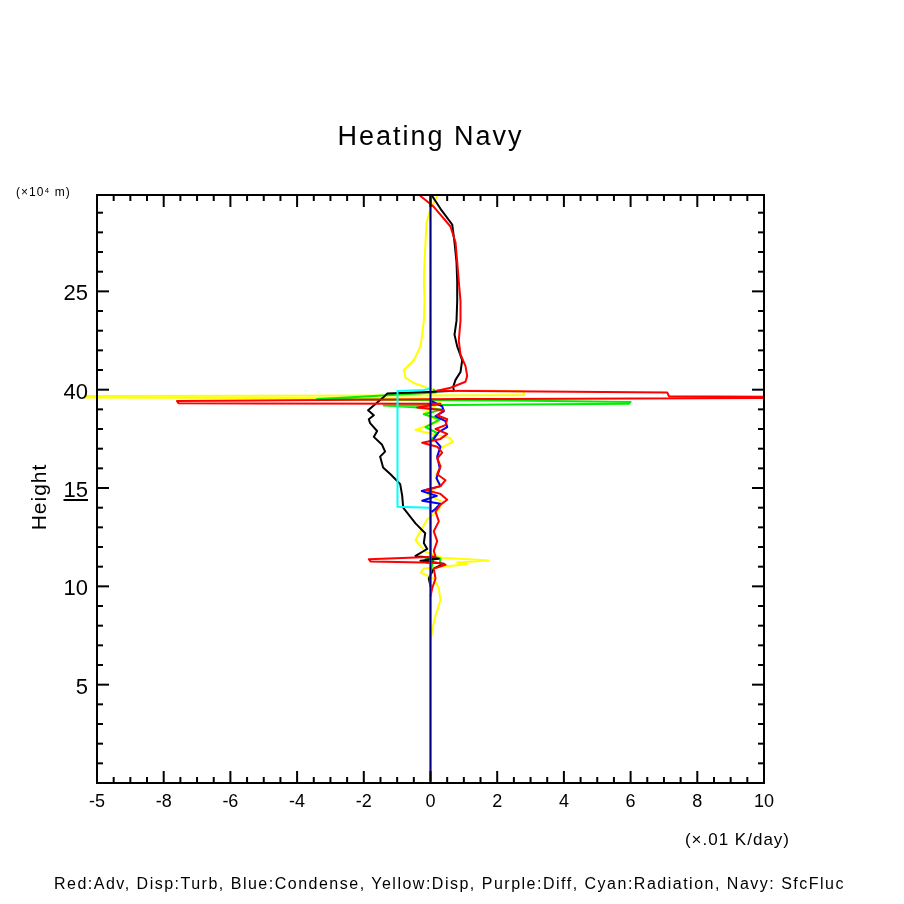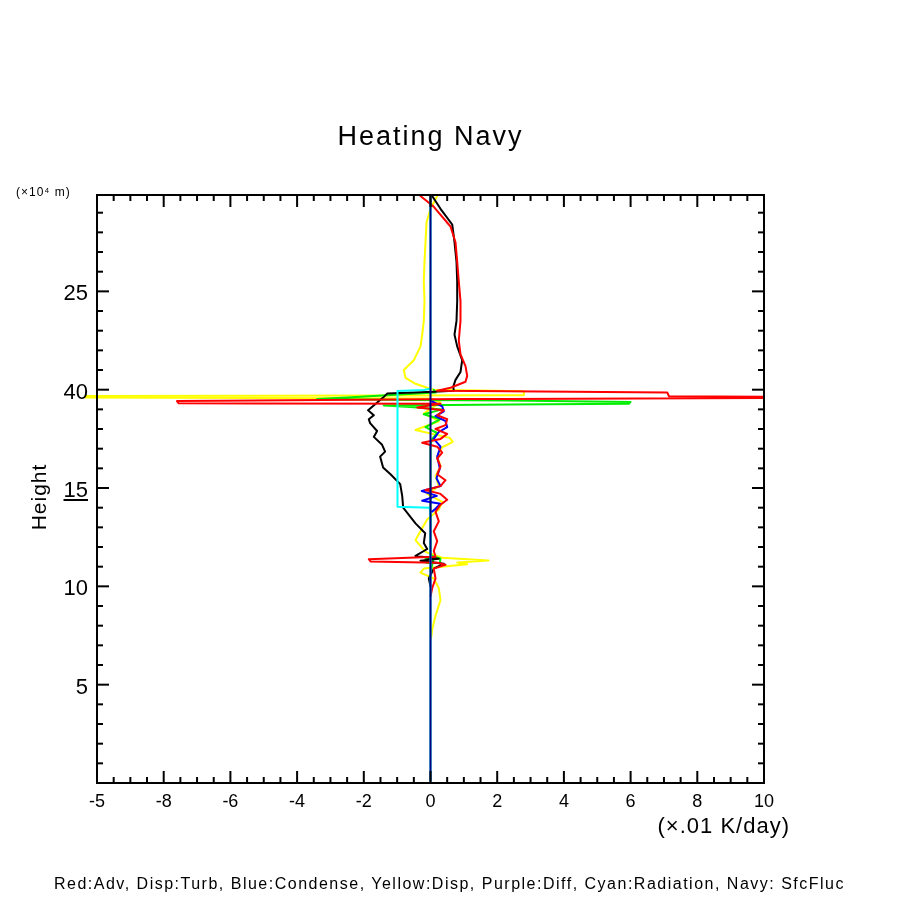--- a/index.html
+++ b/index.html
@@ -6,21 +6,21 @@
   body{
     width:904px;height:904px;position:relative;background:#ffffff;
     font-family:"Liberation Sans", sans-serif;color:#000;
     overflow:hidden;
   }
   #plot{position:absolute;left:0;top:0;}
   .abs{position:absolute;white-space:nowrap;}
   .chart-title{left:0;top:121px;width:861px;text-align:center;
     font-size:27px;letter-spacing:2px;font-weight:400;}
   .y-unit{left:16px;top:153px;font-size:12px;letter-spacing:1px;margin-top:32px;}
-  .x-unit{left:500px;top:813px;width:290px;text-align:right;font-size:22px;letter-spacing:1px;}
+  .x-unit{left:500px;top:830px;width:290px;text-align:right;font-size:17px;letter-spacing:1px;}
   .y-title{left:-21px;top:485px;width:120px;height:24px;text-align:center;
     font-size:21px;letter-spacing:1px;transform:rotate(-90deg);}
   .legend-note{left:54px;top:875px;font-size:16px;letter-spacing:1.5px;}
   .xtick{position:absolute;width:60px;text-align:center;font-size:18px;top:791px;}
   .ytick{position:absolute;width:50px;text-align:right;font-size:22px;}
 </style>
 </head>
 <body>
 
 <svg id="plot" width="904" height="904">

